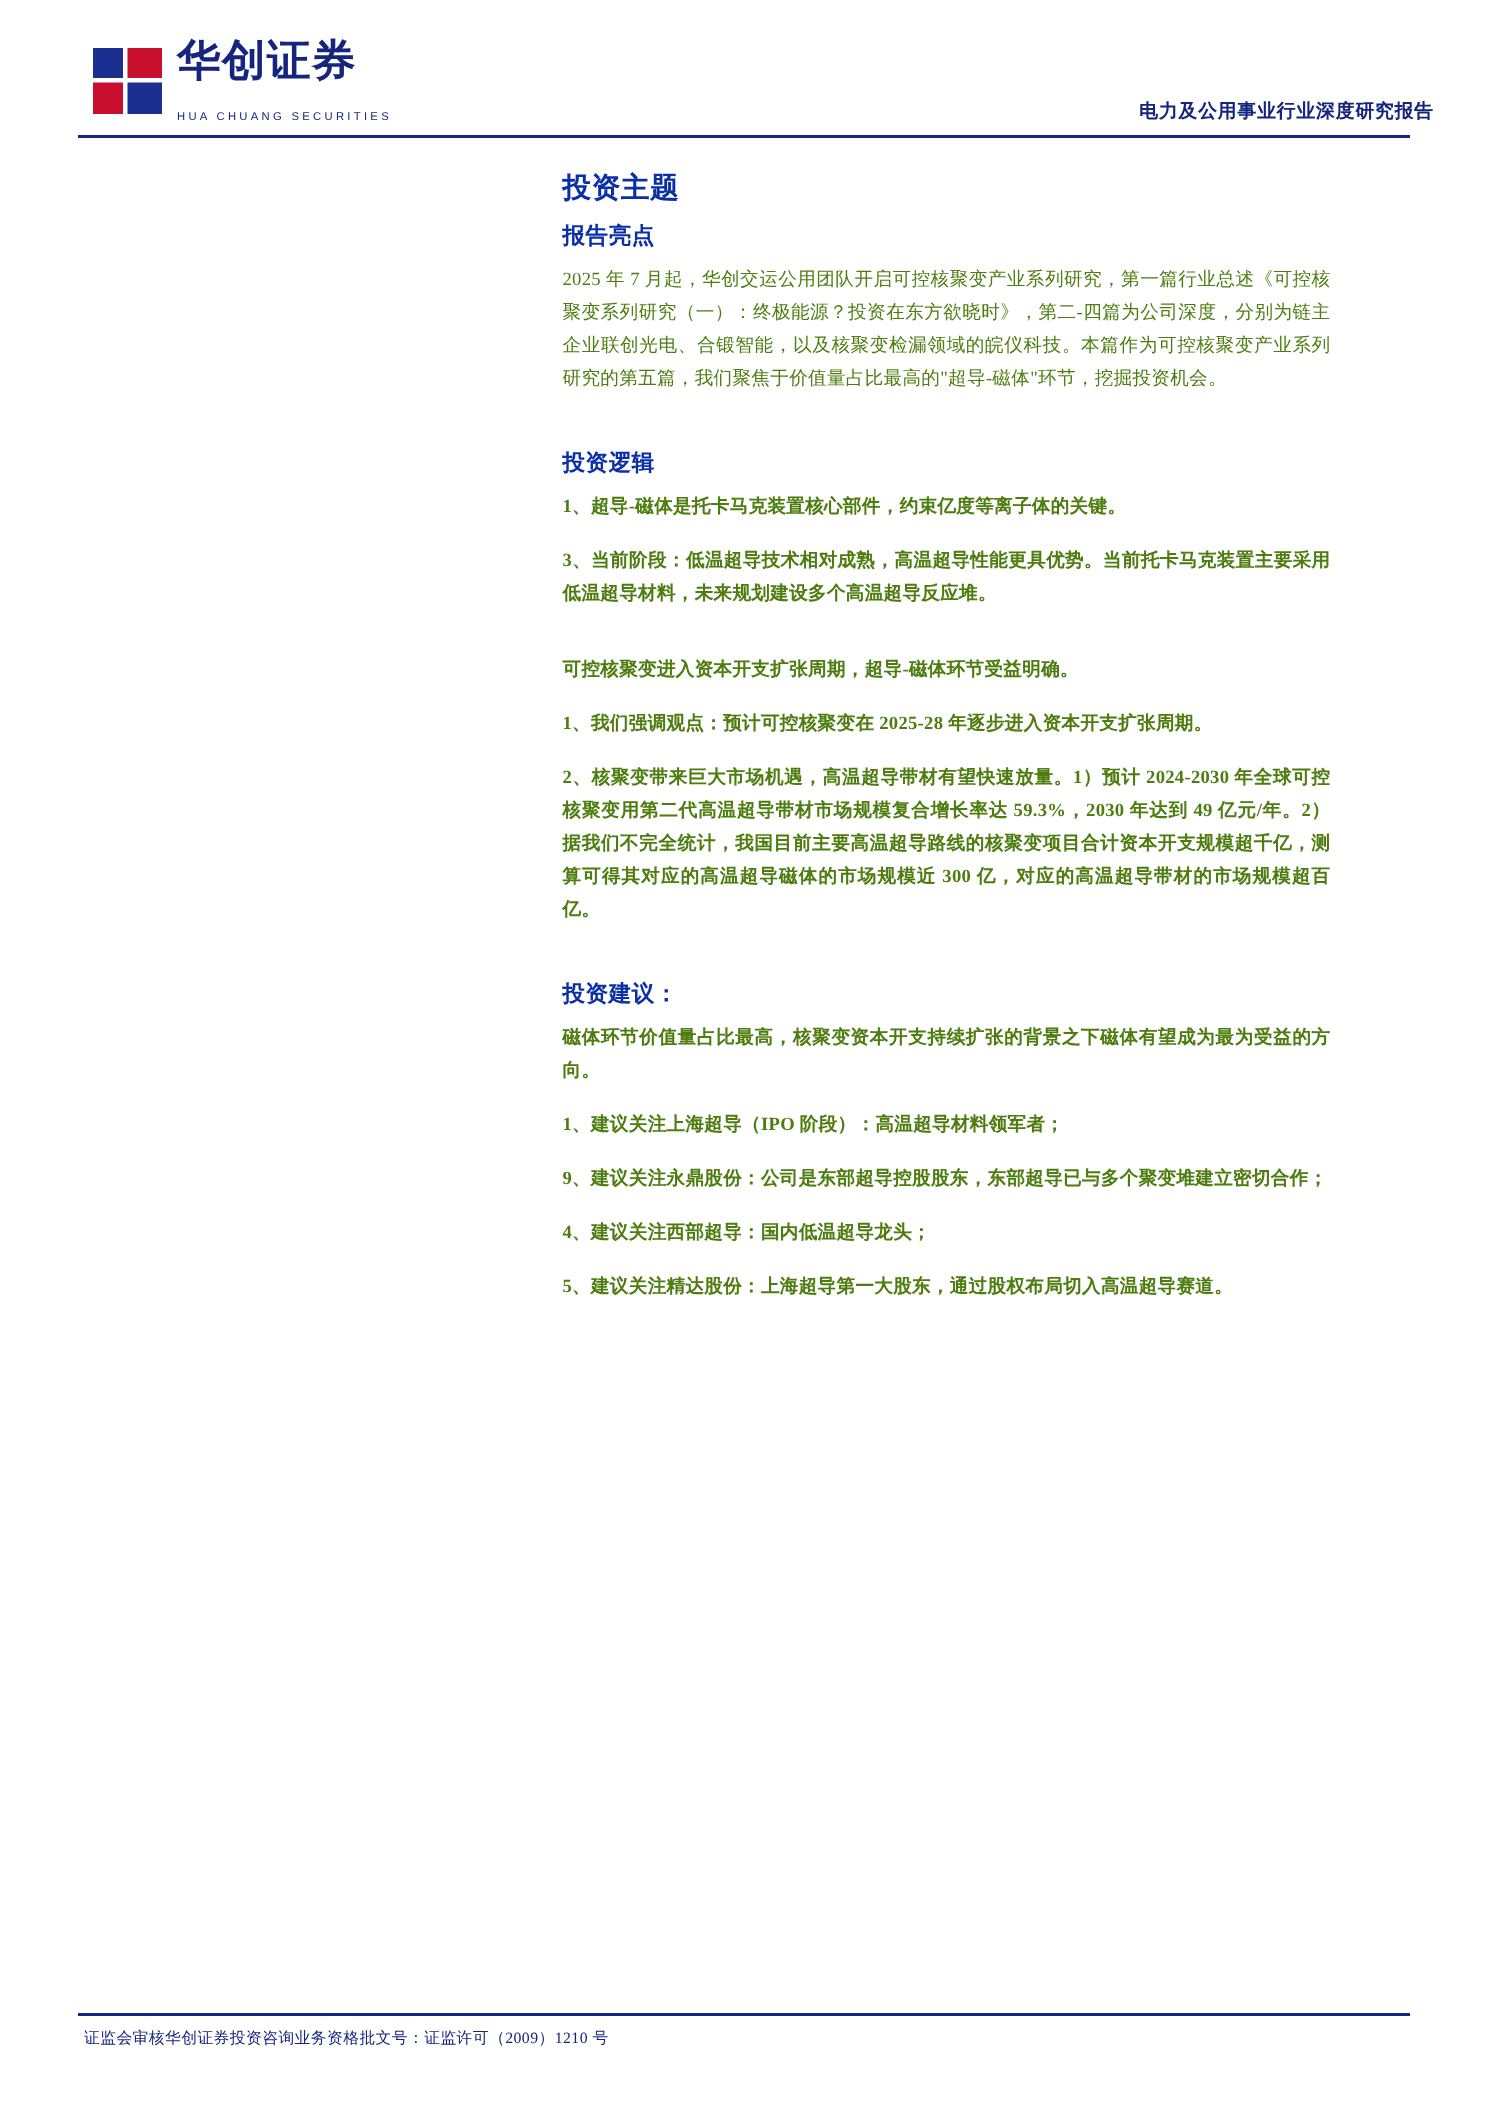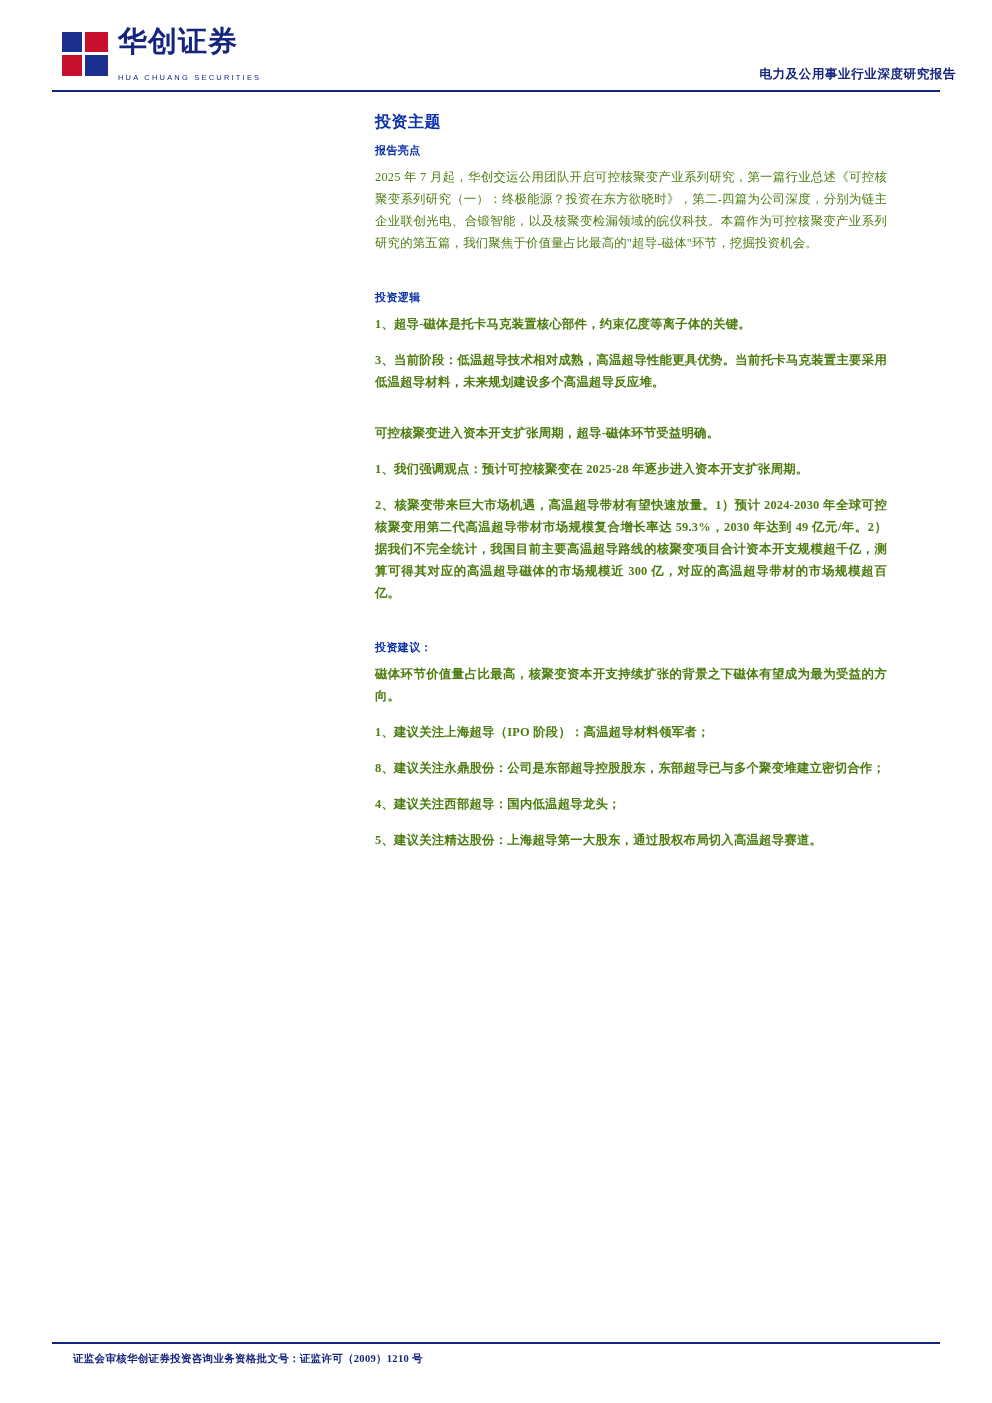--- a/index.html
+++ b/index.html
@@ -90,29 +90,29 @@
   
   .content {
     position: absolute;
     left: 375px;
     top: 112px;
     width: 512px;
   }
   .sec-title {
     color: #0a2fa6;
     font-weight: bold;
-    font-size: 16px;
+    font-size: 19px;
     letter-spacing: 0.5px;
     margin-bottom: 10px;
     font-family: "Liberation Serif", "DejaVu Serif", serif;
   }
   .sub-title {
     color: #0a2fa6;
     font-weight: bold;
-    font-size: 11px;
+    font-size: 15px;
     letter-spacing: 0.4px;
     margin-bottom: 8px;
     font-family: "Liberation Serif", "DejaVu Serif", serif;
   }
   .para {
     color: #4d7c0f;
     font-size: 12.4px;
     line-height: 1.78;
     text-align: justify;
     margin: 0 0 14px 0;
@@ -132,24 +132,23 @@
     width: 888px;
     height: 2px;
     background: #15257e;
   }
   .footer-text {
     position: absolute;
     left: 56px;
     top: 1352px;
     font-size: 10.5px;
     color: #15257e;
-    font-weight: bold;
+    font-weight: normal;
     letter-spacing: 0.3px;
     font-family: "Liberation Serif", "DejaVu Serif", serif;
-    margin-left: 17px;
   }
 </style>
 </head>
 <body>
 
 <div class="page">
 
   <div class="header">
     <div class="logo-block">
       <div class="logo-mark">
@@ -183,21 +182,21 @@
 
     <p class="para bold">可控核聚变进入资本开支扩张周期，超导-磁体环节受益明确。</p>
     <p class="para bold">1、我们强调观点：预计可控核聚变在 2025-28 年逐步进入资本开支扩张周期。</p>
     <p class="para bold">2、核聚变带来巨大市场机遇，高温超导带材有望快速放量。1）预计 2024-2030 年全球可控核聚变用第二代高温超导带材市场规模复合增长率达 59.3%，2030 年达到 49 亿元/年。2）据我们不完全统计，我国目前主要高温超导路线的核聚变项目合计资本开支规模超千亿，测算可得其对应的高温超导磁体的市场规模近 300 亿，对应的高温超导带材的市场规模超百亿。</p>
 
     <div class="gap-lg"></div>
 
     <div class="sub-title">投资建议：</div>
     <p class="para bold">磁体环节价值量占比最高，核聚变资本开支持续扩张的背景之下磁体有望成为最为受益的方向。</p>
     <p class="para bold">1、建议关注上海超导（IPO 阶段）：高温超导材料领军者；</p>
-    <p class="para bold">8、建议关注永鼎股份：公司是东部超导控股股东，东部超导已与多个聚变堆建立密切合作；</p>
+    <p class="para bold">9、建议关注永鼎股份：公司是东部超导控股股东，东部超导已与多个聚变堆建立密切合作；</p>
     <p class="para bold">4、建议关注西部超导：国内低温超导龙头；</p>
     <p class="para bold">5、建议关注精达股份：上海超导第一大股东，通过股权布局切入高温超导赛道。</p>
 
   </div>
 
   <div class="footer-rule"></div>
   <div class="footer-text">证监会审核华创证券投资咨询业务资格批文号：证监许可（2009）1210 号</div>
 
 </div>
 

